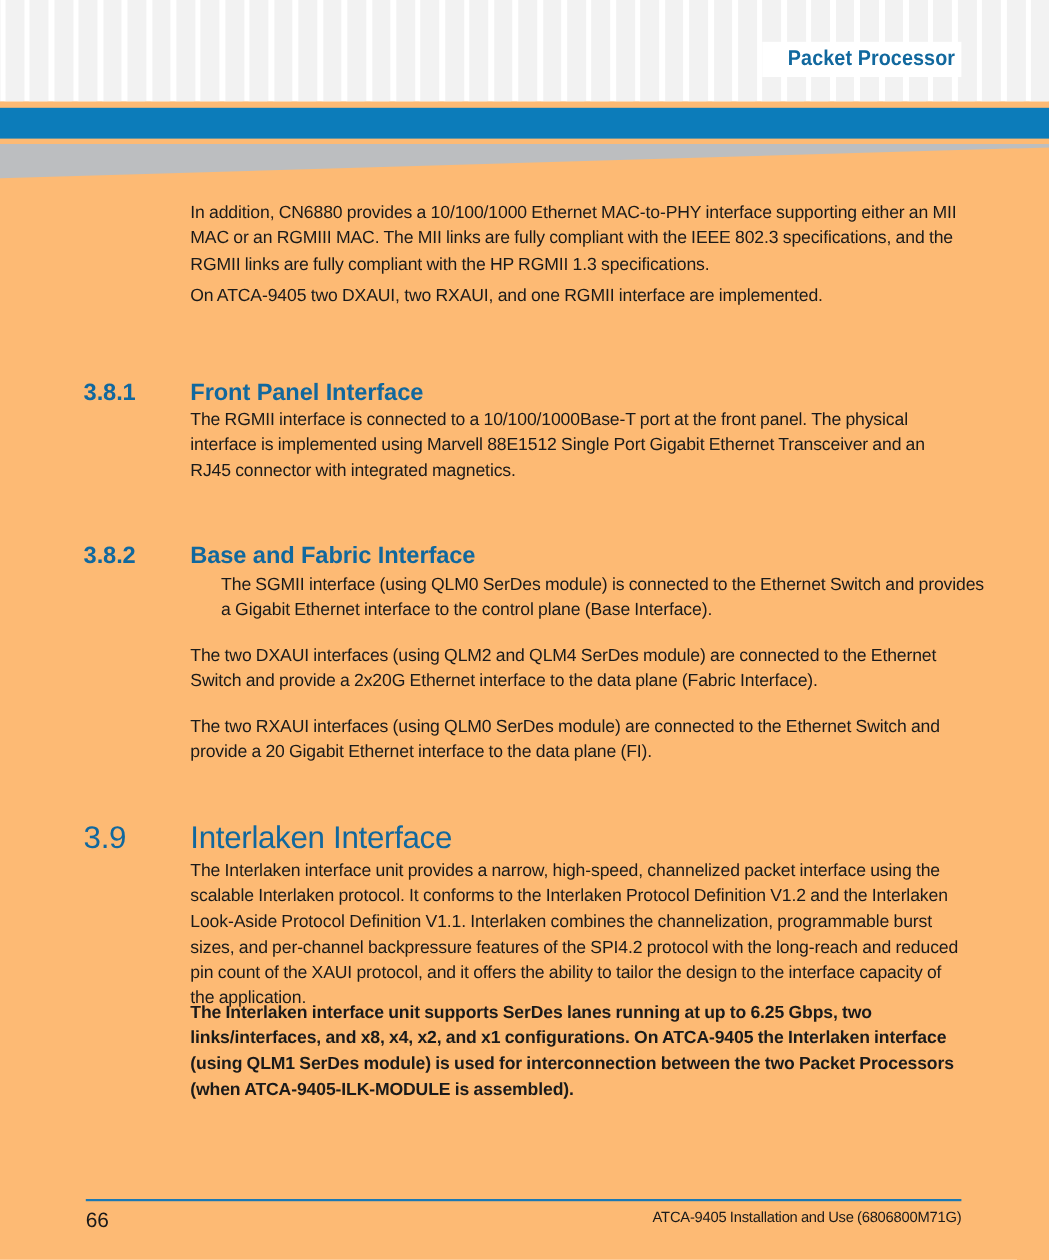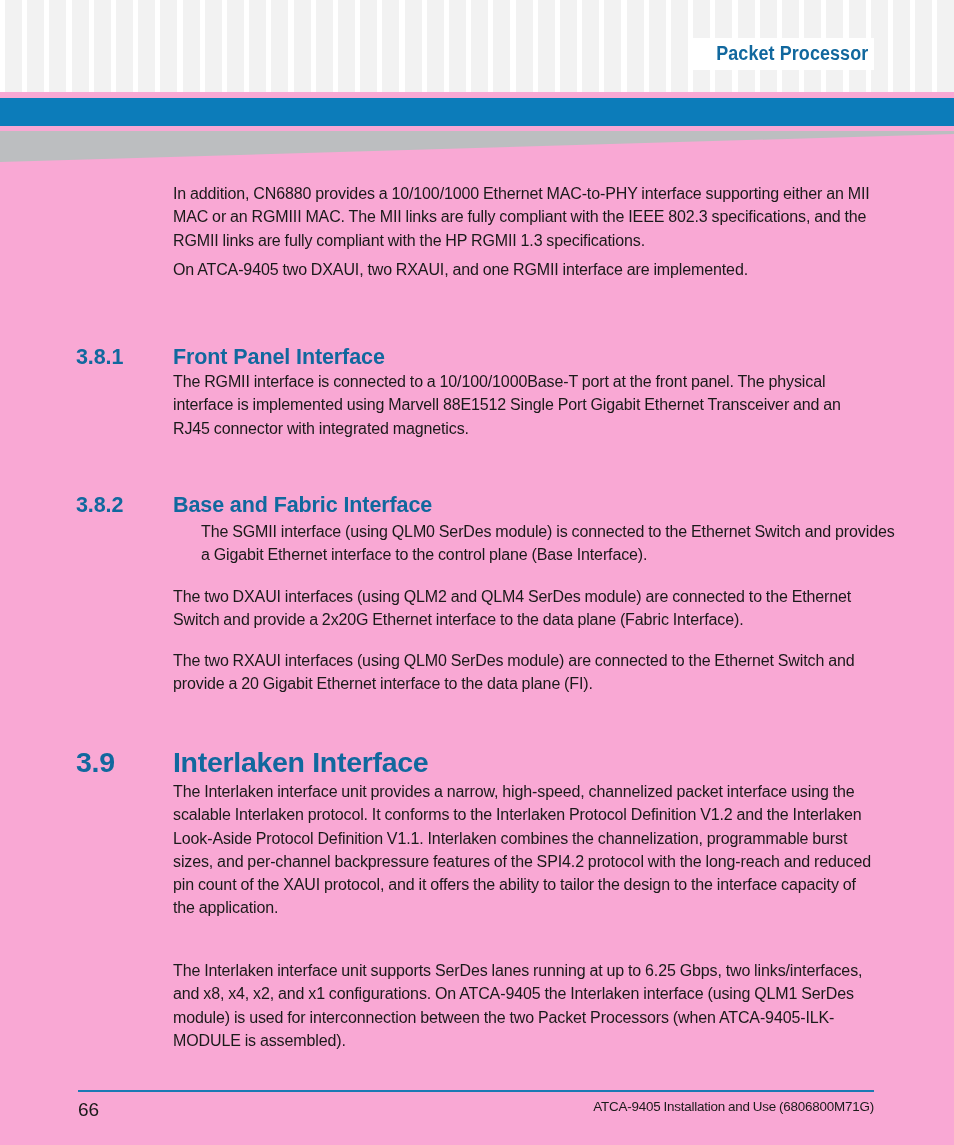--- a/index.html
+++ b/index.html
@@ -14,21 +14,21 @@
     font-family: "Liberation Sans", sans-serif;
     -webkit-font-smoothing: antialiased;
     overflow: hidden;
     position: relative;
   }
 
   .page {
     position: relative;
     width: 954px;
     height: 1145px;
-    background: #f9a8d4;
+    background: #fdba74;
     overflow: hidden;
   }
 
   
   .header-band {
     position: absolute;
     left: 0;
     top: 0;
     width: 954px;
     height: 92px;
@@ -135,21 +135,21 @@
   .h2 .num {
     display: inline-block;
     width: 97px;
   }
 
   .h1 {
     position: absolute;
     left: 76px;
     width: 800px;
     color: #11689e;
-    font-weight: bold;
+    font-weight: normal;
     font-size: 28.5px;
     line-height: 34px;
     letter-spacing: -0.3px;
     white-space: nowrap;
   }
   .h1 .num {
     display: inline-block;
     width: 97px;
   }
 
@@ -224,21 +224,21 @@
     <p class="para" style="top:409px;">The two DXAUI interfaces (using QLM2 and QLM4 SerDes module) are connected to the Ethernet Switch and provide a 2x20G Ethernet interface to the data plane (Fabric Interface).</p>
 
     <p class="para" style="top:473px;">The two RXAUI interfaces (using QLM0 SerDes module) are connected to the Ethernet Switch and provide a 20 Gigabit Ethernet interface to the data plane (FI).</p>
 
     <h1 class="h1" style="top:550px;">
       <span class="num">3.9</span><span>Interlaken Interface</span>
     </h1>
 
     <p class="para" style="top:604px;">The Interlaken interface unit provides a narrow, high-speed, channelized packet interface using the scalable Interlaken protocol. It conforms to the Interlaken Protocol Definition V1.2 and the Interlaken Look-Aside Protocol Definition V1.1. Interlaken combines the channelization, programmable burst sizes, and per-channel backpressure features of the SPI4.2 protocol with the long-reach and reduced pin count of the XAUI protocol, and it offers the ability to tailor the design to the interface capacity of the application.</p>
 
-    <p class="para" style="top:783px;">The Interlaken interface unit supports SerDes lanes running at up to 6.25 Gbps, two links/interfaces, and x8, x4, x2, and x1 configurations. On ATCA-9405 the Interlaken interface (using QLM1 SerDes module) is used for interconnection between the two Packet Processors (when ATCA-9405-ILK-MODULE is assembled).</p>
+    <p class="para" style="top:733px;font-weight:bold;">The Interlaken interface unit supports SerDes lanes running at up to 6.25 Gbps, two links/interfaces, and x8, x4, x2, and x1 configurations. On ATCA-9405 the Interlaken interface (using QLM1 SerDes module) is used for interconnection between the two Packet Processors (when ATCA-9405-ILK-MODULE is assembled).</p>
 
   </div>
 
   <div class="footer-rule"></div>
   <div class="footer-page">66</div>
   <div class="footer-doc">ATCA-9405 Installation and Use (6806800M71G)</div>
 
 </div>
 
 </body></html>

